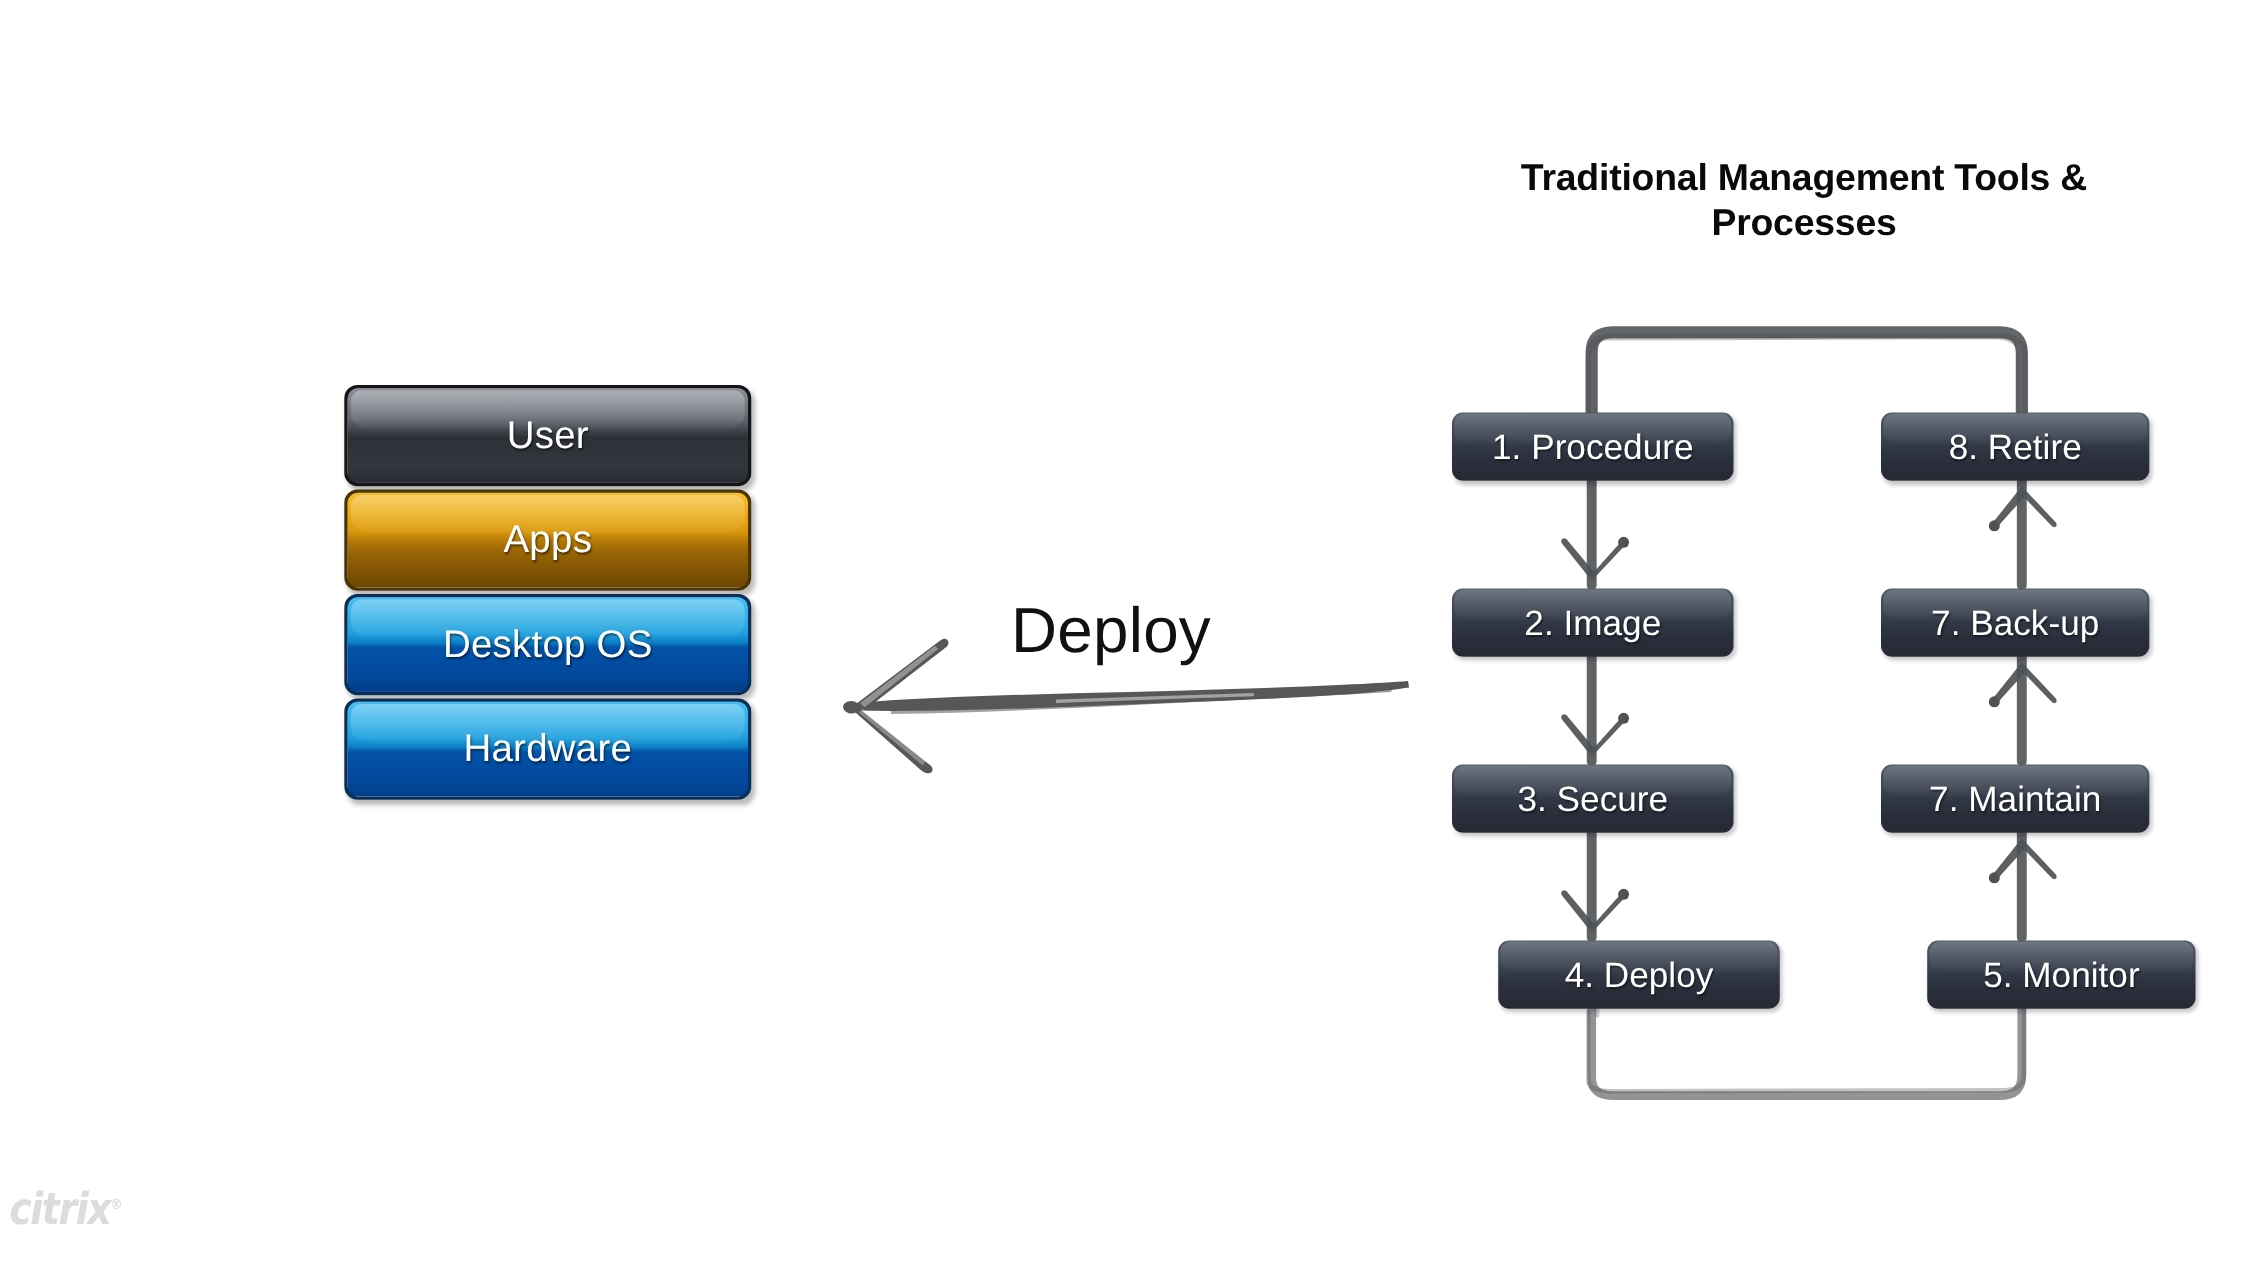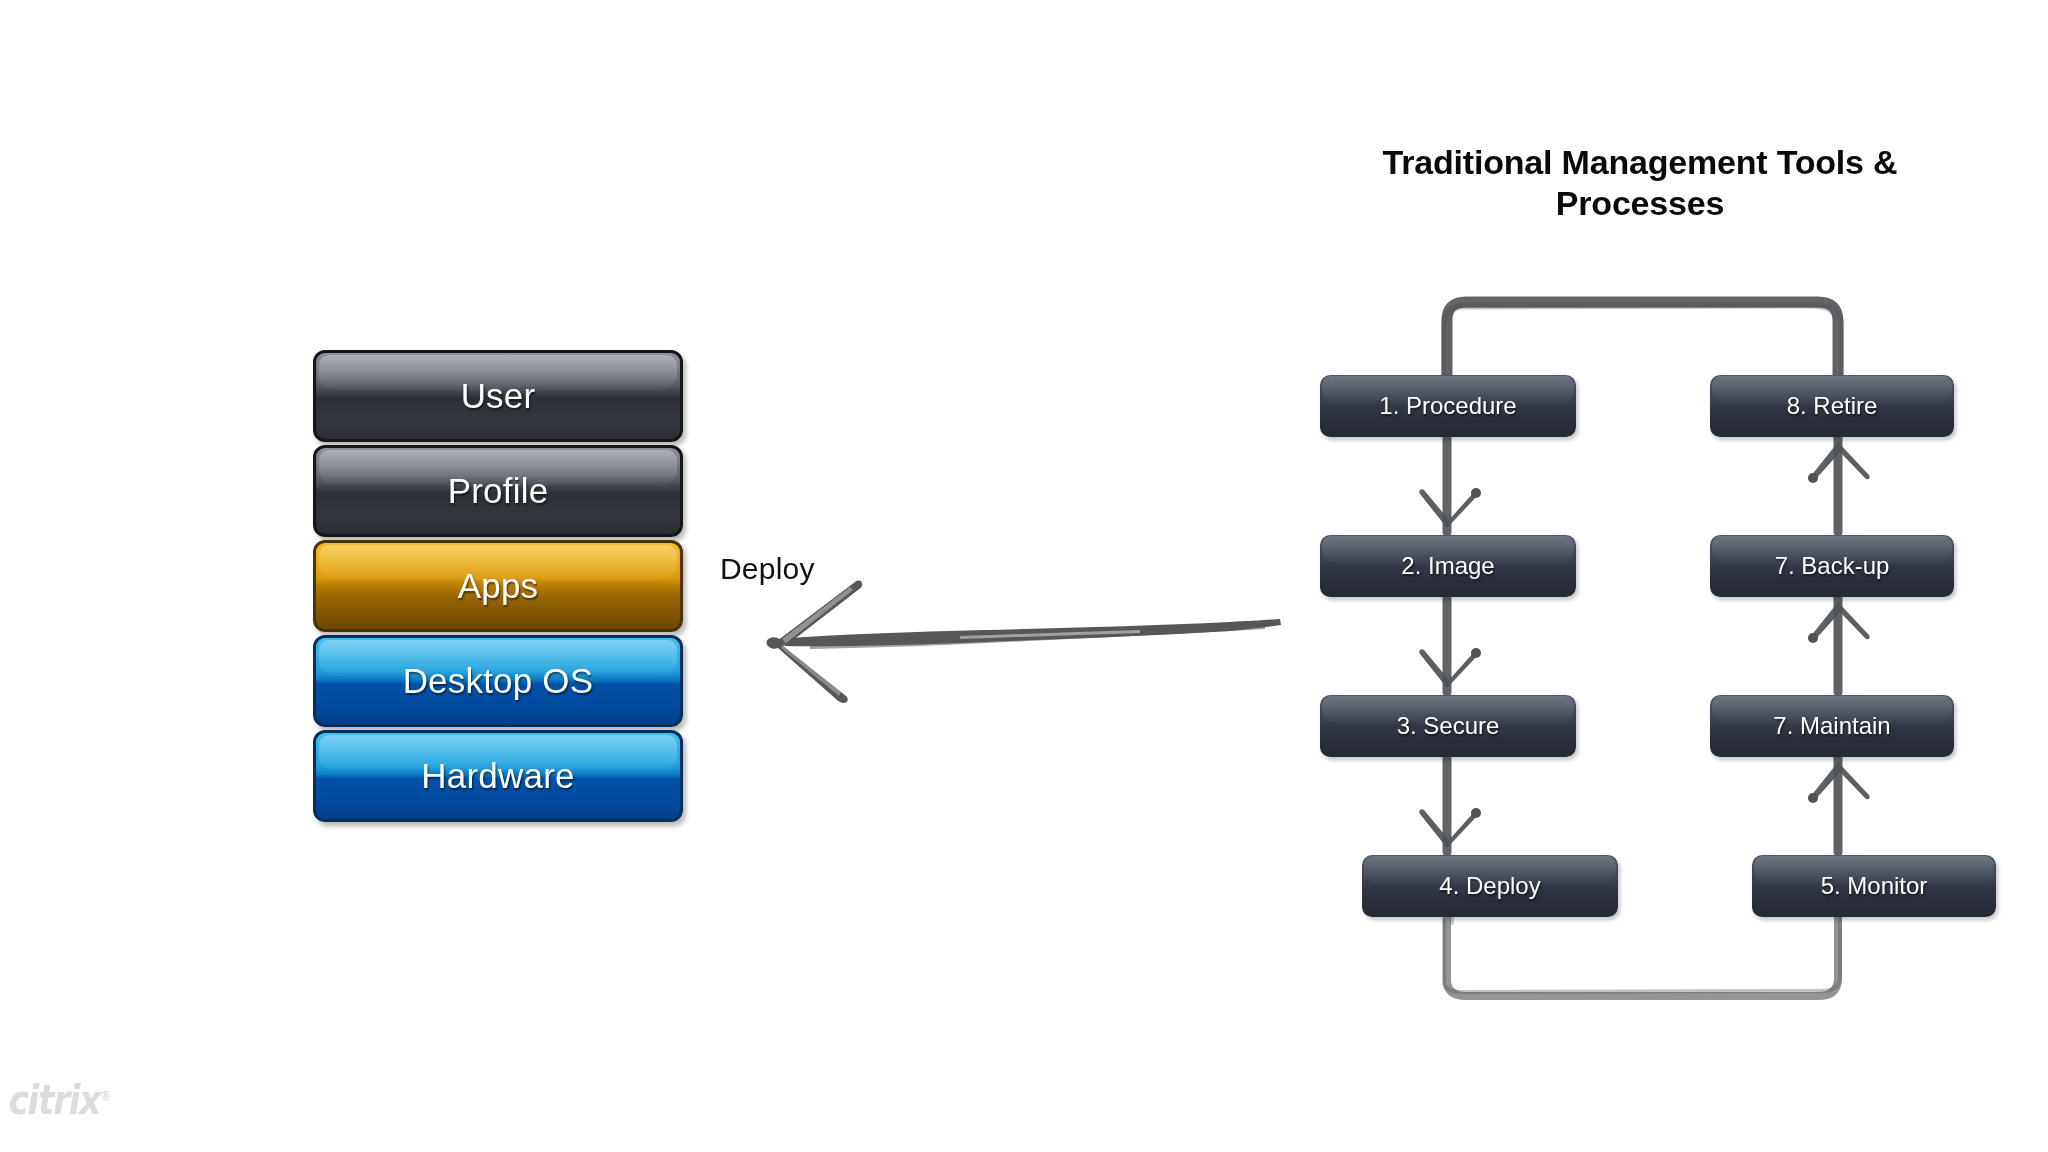--- a/index.html
+++ b/index.html
@@ -94,24 +94,24 @@
   
   #deploy-group {
     position: absolute;
     left: 720px;
     top: 520px;
     width: 580px;
     height: 190px;
   }
   #deploy-label {
     position: absolute;
-    left: 0; top: 32px;
+    left: 0; top: 20px;
     width: 580px;
-    text-align: left;
-    font-size: 30px;
+    text-align: center;
+    font-size: 58px;
     color: #111111;
     letter-spacing: 0.2px;
   }
   #deploy-arrow-svg {
     position: absolute;
     left: 0; top: 0;
     width: 580px; height: 190px;
   }
 
   
@@ -147,21 +147,21 @@
     left: 2px; right: 2px; top: 1px;
     height: 45%;
     border-radius: 9px 9px 18px 18px / 9px 9px 10px 10px;
     background: linear-gradient(to bottom, rgba(255,255,255,0.17), rgba(255,255,255,0.01));
     pointer-events: none;
   }
   .proc-label {
     position: relative;
     z-index: 2;
     color: #ffffff;
-    font-size: 24px;
+    font-size: 32px;
     white-space: nowrap;
     text-shadow: 1px 2px 2px rgba(0,0,0,0.5);
   }
   
   .col-left  { left: 30px;  width: 256px; }
   
   .col-right { left: 420px; width: 244px; }
   .row-1 { top: 95px; }
   .row-2 { top: 255px; }
   .row-3 { top: 415px; }
@@ -197,23 +197,20 @@
 
 
   <div id="title-right" class="section-title">Traditional Management Tools &amp; Processes</div>
 
   <div id="stack">
 
     <div class="layer layer-dark">
       <span class="layer-label">User</span>
     </div>
 
-    <div class="layer layer-dark">
-      <span class="layer-label">Profile</span>
-    </div>
 
     <div class="layer layer-gold">
       <span class="layer-label">Apps</span>
     </div>
 
     <div class="layer layer-blue">
       <span class="layer-label">Desktop OS</span>
     </div>
 
     <div class="layer layer-blue">

